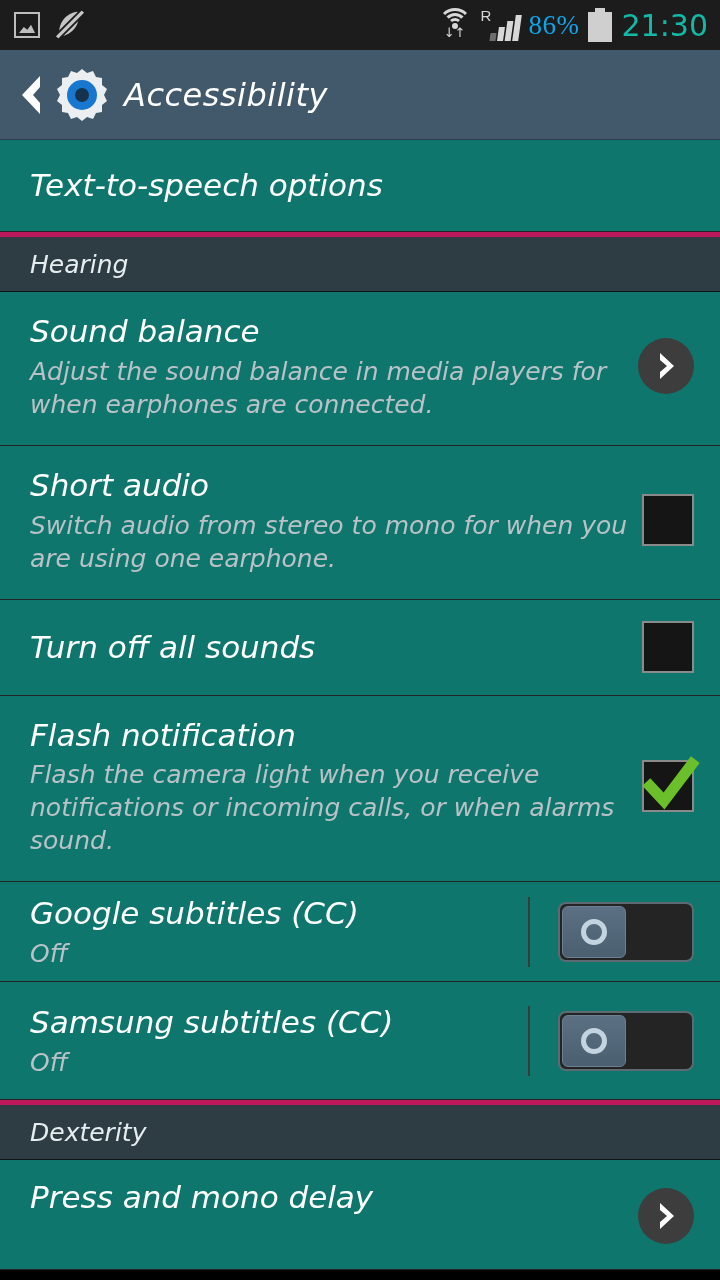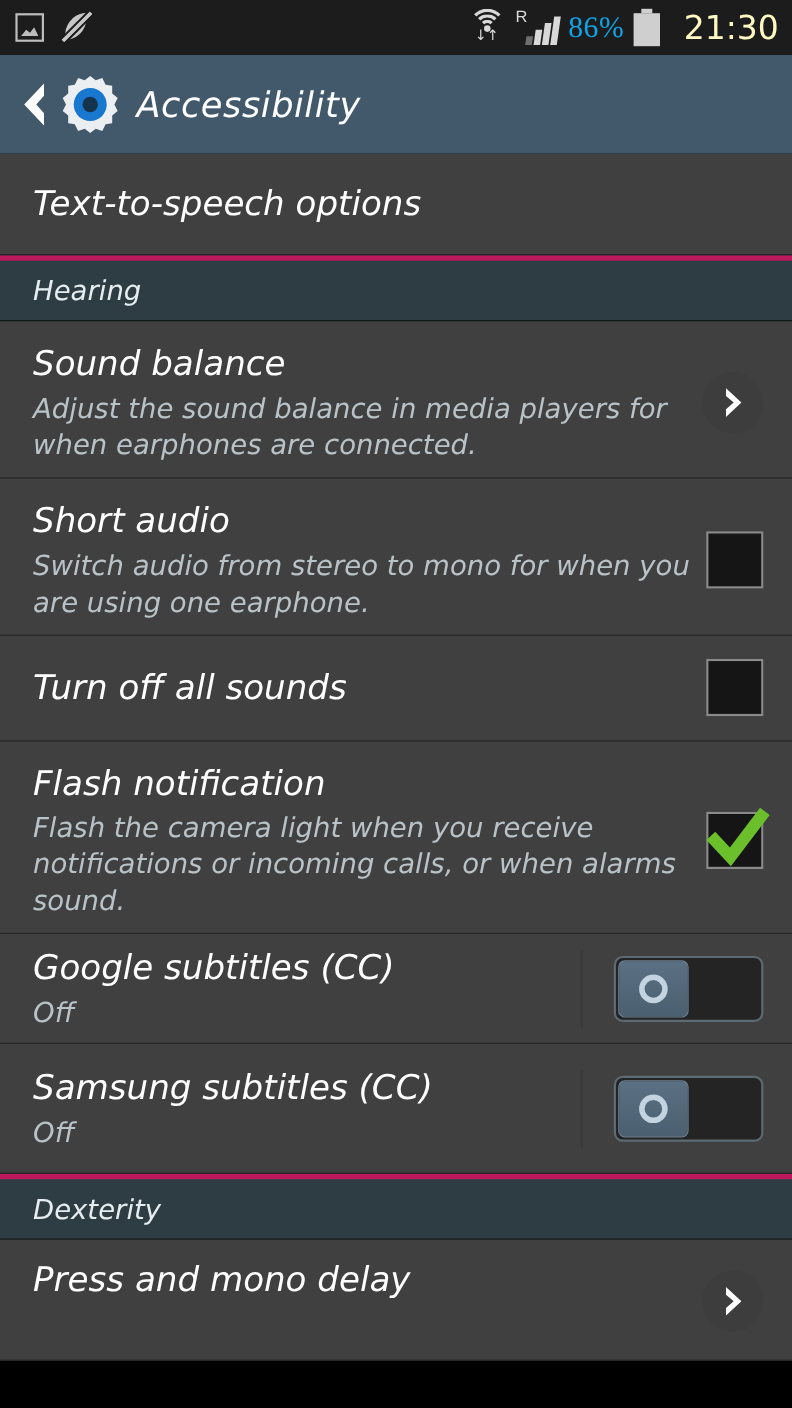--- a/index.html
+++ b/index.html
@@ -76,21 +76,21 @@
   .icon-signal .b3 { height:20px; }
   .icon-signal .b4 { height:26px; }
 
   .sb-text {
     color:#0ea5e9; font-size:27px; letter-spacing:0.5px;
     font-family:Liberation Serif, serif;
   }
   .icon-battery { width:24px; height:34px; position:relative; }
   .icon-battery .body { position:absolute; left:0; top:4px; width:24px; height:30px; background:#cfcfcf; }
   .icon-battery .cap { position:absolute; left:7px; top:0; width:10px; height:4px; background:#cfcfcf; }
-  .clock { color:#fef9c3; font-size:30px; letter-spacing:0px; margin-left:14px; }
+  .clock { color:#14b8a6; font-size:30px; letter-spacing:0px; margin-left:2px; }
 
   
   .titlebar {
     height:90px; background:#41596b;
     display:flex; align-items:center; padding-left:14px;
     border-bottom:1px solid #2c3f4d;
   }
   .back-chevron {
     width:34px; height:44px; position:relative; flex:0 0 auto; margin-right:6px;
   }
@@ -98,21 +98,21 @@
   .gear { width:56px; height:56px; flex:0 0 auto; margin-right:14px; }
   .title-text {
     color:#ffffff; font-size:32px; font-style:italic;
     font-family:"DejaVu Sans", sans-serif; letter-spacing:0.5px;
   }
 
   
   .list { background:#000; }
   .row {
     position:relative; display:flex; align-items:center;
-    padding:0 26px 0 30px; background:#404040;
+    padding:0 26px 0 30px; background:#0f766e;
     border-bottom:1px solid #242424;
   }
   .row-text { flex:1 1 auto; min-width:0; padding-right:14px; }
   .row-title {
     color:#ffffff; font-size:31px; font-style:italic; line-height:1.25;
     font-family:"DejaVu Sans", sans-serif;
   }
   .row-sub {
     color:#b9c2c6; font-size:25px; font-style:italic; line-height:1.32;
     margin-top:4px; font-family:"DejaVu Sans", sans-serif;
@@ -155,21 +155,21 @@
     width:64px; height:52px; border-radius:6px;
     background:linear-gradient(#5b7183, #4a5f70);
     border:1px solid #6d8093;
     display:flex; align-items:center; justify-content:center;
   }
   .toggle .knob-ring {
     width:26px; height:26px; border-radius:50%;
     border:5px solid #c3d4e0;
   }
 
-  .rowpad-tall { padding-top:20px; padding-bottom:13px; }
+  .rowpad-tall { padding-top:20px; padding-bottom:24px; }
 </style>
 </head>
 <body>
 
 <div class="screen">
 
   <div class="statusbar">
     <div class="sb-left">
       <span class="icon-gallery"></span>
       <span class="icon-mute">

